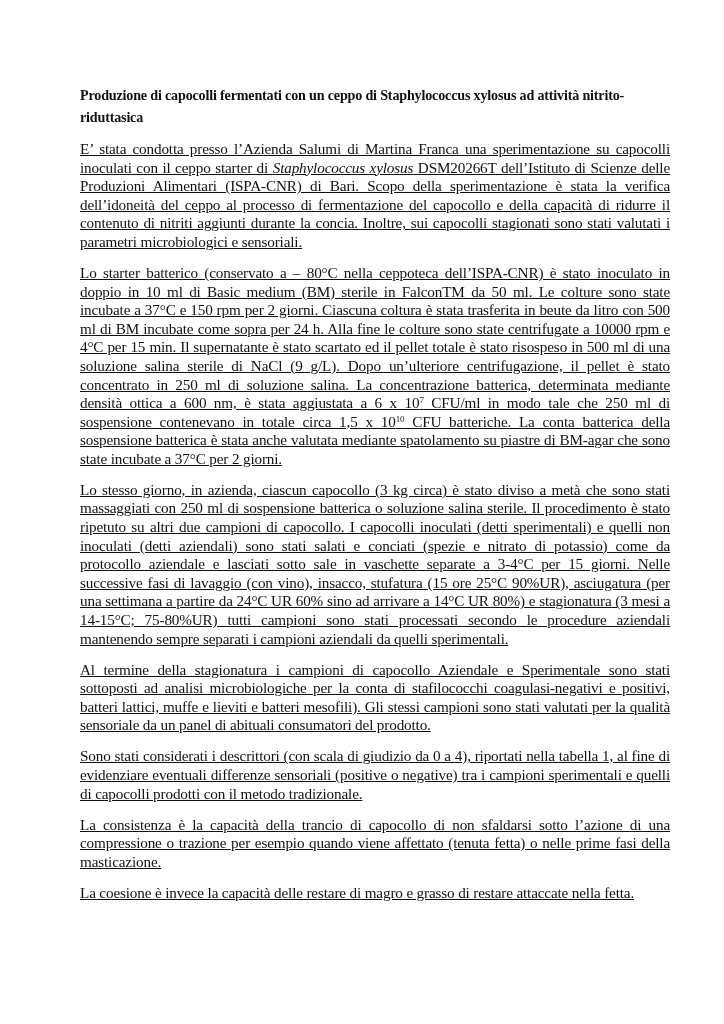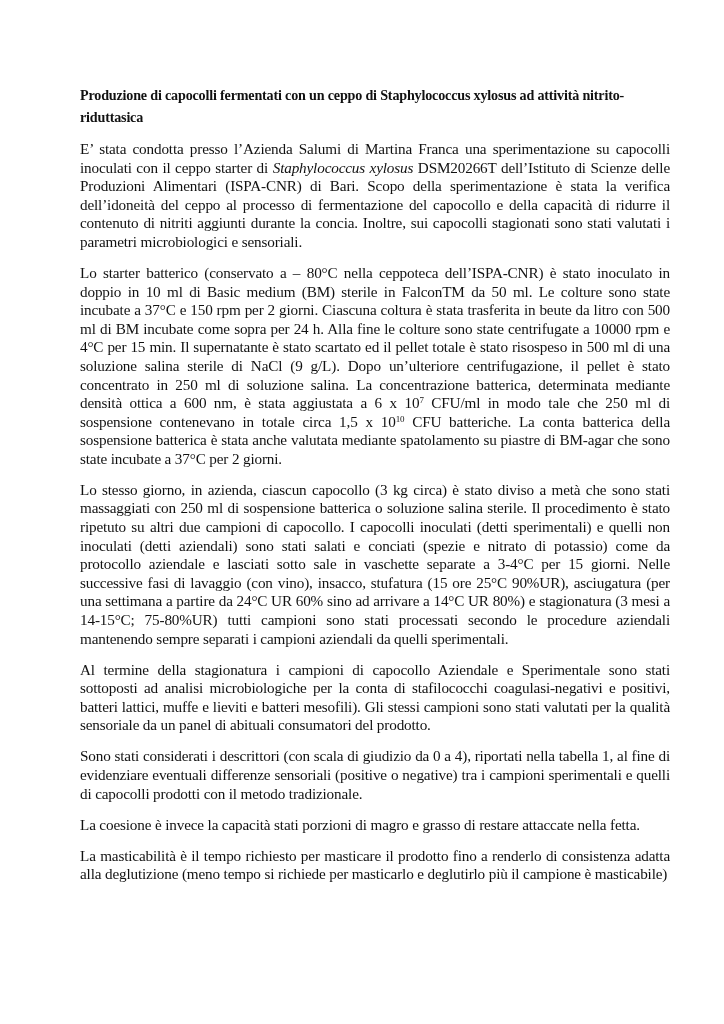--- a/index.html
+++ b/index.html
@@ -31,20 +31,21 @@
       transform: scaleX(0.93);
       transform-origin: left top;
       width: 635px;
     }
     .para {
       font-size: 15.2px;
       line-height: 18.6px;
       margin: 0 0 12.4px 0;
       text-align: justify;
       letter-spacing: -0.15px;
+      text-decoration: underline;
     }
     .para i { font-style: italic; }
     sup { font-size: 9px; line-height: 0; vertical-align: 5px; }
   </style>
 </head>
 <body>
 
 <div class="page">
   <h1 class="title">Produzione di capocolli fermentati con un ceppo di Staphylococcus xylosus ad attività nitrito-riduttasica</h1>
 
@@ -52,17 +53,17 @@
 
   <p class="para"><span>Lo starter batterico (conservato a – 80°C nella ceppoteca dell’ISPA-CNR) è stato inoculato in doppio in 10 ml di Basic medium (BM) sterile in FalconTM da 50 ml. Le colture sono state incubate a 37°C e 150 rpm per 2 giorni. Ciascuna coltura è stata trasferita in  beute da litro con 500 ml di BM incubate come sopra per 24 h. Alla fine le colture sono state centrifugate a 10000 rpm e 4°C per 15 min. Il supernatante è stato scartato ed il pellet totale è stato risospeso in 500 ml di una soluzione salina sterile di NaCl (9 g/L). Dopo un’ulteriore centrifugazione, il pellet è stato concentrato in 250 ml di soluzione salina. La concentrazione batterica, determinata mediante densità ottica a 600 nm, è stata aggiustata a 6 x 10</span><sup>7</sup><span> CFU/ml in modo tale che 250 ml di sospensione contenevano in totale circa 1,5 x 10</span><sup>10</sup><span> CFU batteriche. La conta batterica della sospensione batterica è stata anche valutata mediante spatolamento su piastre di BM-agar che sono state incubate a 37°C per 2 giorni.</span></p>
 
   <p class="para">Lo stesso giorno, in azienda, ciascun capocollo (3 kg circa) è stato diviso a metà che sono stati massaggiati con 250 ml di sospensione batterica o soluzione salina sterile. Il procedimento è stato ripetuto su altri due campioni di capocollo. I capocolli inoculati (detti sperimentali) e quelli non inoculati (detti aziendali) sono stati salati e conciati (spezie e nitrato di potassio) come da protocollo aziendale e lasciati sotto sale in vaschette separate a 3-4°C per 15 giorni. Nelle successive fasi di lavaggio (con vino), insacco, stufatura (15 ore 25°C 90%UR), asciugatura (per una settimana a partire da 24°C UR 60% sino ad arrivare a 14°C UR 80%) e stagionatura (3 mesi a 14-15°C; 75-80%UR) tutti campioni sono stati processati secondo le procedure aziendali mantenendo sempre separati i campioni aziendali da quelli sperimentali.</p>
 
   <p class="para">Al termine della stagionatura i campioni di capocollo Aziendale e Sperimentale sono stati sottoposti ad analisi microbiologiche per la conta di stafilococchi coagulasi-negativi e positivi, batteri lattici, muffe e lieviti e batteri mesofili).  Gli stessi campioni sono stati valutati per la qualità sensoriale da un panel di abituali consumatori del prodotto.</p>
 
   <p class="para">Sono stati considerati i descrittori (con scala di giudizio da 0 a 4), riportati nella tabella 1, al fine di evidenziare eventuali differenze sensoriali (positive o negative) tra i campioni sperimentali e quelli di capocolli prodotti con il metodo tradizionale.</p>
 
 
+  <p class="para">La consistenza è la capacità della trancio di capocollo di non sfaldarsi sotto l’azione di una compressione o trazione per esempio quando viene affettato (tenuta fetta) o nelle prime fasi della masticazione.</p>
 
-  <p class="para">La coesione è invece la capacità stati porzioni di magro e grasso di restare attaccate nella fetta.</p>
+  <p class="para">La coesione è invece la capacità delle restare di magro e grasso di restare attaccate nella fetta.</p>
 
-  <p class="para">La masticabilità è il tempo richiesto per masticare il prodotto fino a renderlo di consistenza adatta alla deglutizione (meno tempo si richiede per masticarlo e deglutirlo più il campione è masticabile)</p>
 </div>
 
 </body></html>

